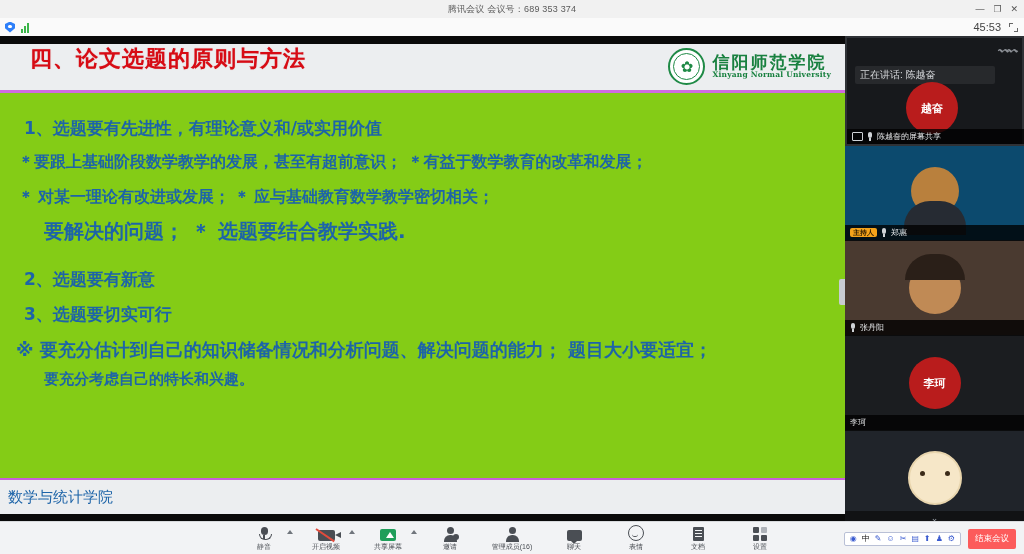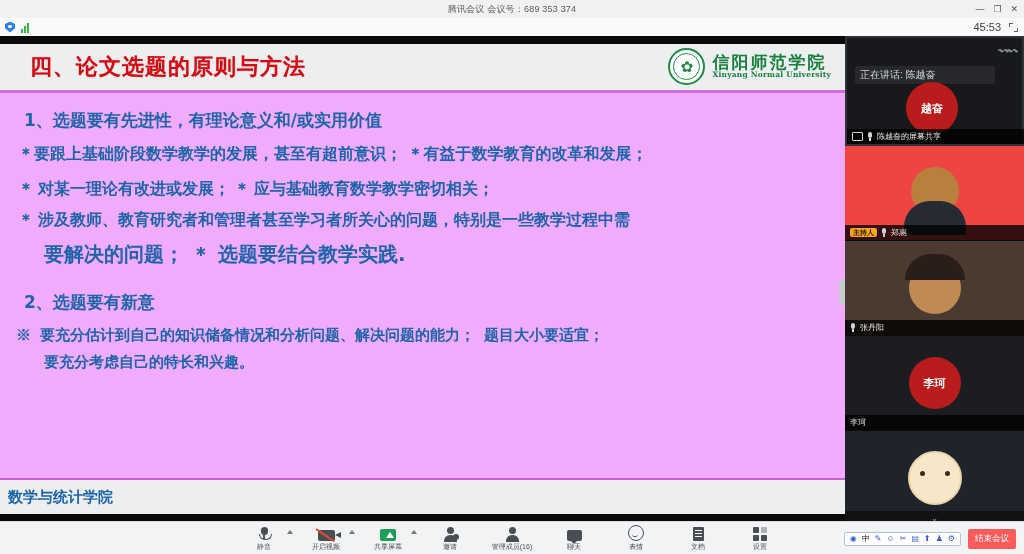--- a/index.html
+++ b/index.html
@@ -54,21 +54,21 @@
     position:absolute;left:0;top:36px;width:845px;height:485px;
     background:#0a0a0a;
   }
   .slide{
     position:absolute;left:0;top:8px;width:845px;height:470px;
     background:#eceef0;
     display:flex;flex-direction:column;
   }
   .slide-head{
     position:relative;height:46px;flex:0 0 auto;
-    display:flex;align-items:center;
+    display:flex;
   }
   .slide-title{
     margin-left:30px;font-size:22px;font-weight:bold;color:#d70b14;
     letter-spacing:1px;text-shadow:0 0 1px rgba(190,0,10,.4);
     font-family:"DejaVu Sans","Liberation Sans",sans-serif;
   }
   .logo{
     position:absolute;right:14px;top:4px;display:flex;align-items:center;gap:7px;
   }
   .logo-mark{
@@ -86,40 +86,40 @@
     font-size:17px;font-weight:bold;color:#18803f;letter-spacing:2px;
     font-family:"DejaVu Serif","Liberation Serif",serif;
   }
   .logo-en{font-size:7.5px;font-weight:bold;color:#18803f;letter-spacing:.2px;
     font-family:"DejaVu Serif","Liberation Serif",serif;}
 
   .rule{height:3px;background:#cf6ae0;flex:0 0 auto;}
   .rule.thin{height:2px;background:#c95fd8;}
 
   .slide-body{
-    flex:1 1 auto;padding:16px 14px 4px 14px;position:relative;
-    background:#f0abfc;
+    flex:1 1 auto;padding:24px 14px 4px 14px;position:relative;
+    background:#84cc16;
   }
   .ln{
     color:#1d64a8;font-weight:bold;white-space:nowrap;
     font-family:"DejaVu Sans","Liberation Sans",sans-serif;
   }
   .ln.big{font-size:17px;margin:0 0 12px 10px;}
   .ln.sub{font-size:16px;margin:0 0 14px 4px;}
   .ln.sub2{font-size:16px;margin:0 0 10px 4px;font-family:Liberation Serif, serif;}
   .ln.cont{font-size:20px;margin:0 0 23px 30px;}
-  .ln.note{font-size:15px;margin:0 0 8px 2px;font-family:Liberation Mono, monospace;}
+  .ln.note{font-size:18px;margin:0 0 8px 2px;}
   .ln.note2{font-size:15px;margin:0 0 4px 30px;}
 
   .slide-foot{
     flex:0 0 auto;height:34px;display:flex;align-items:center;
     background:#eceef0;
   }
   .foot-text{
-    margin-left:8px;font-size:15px;font-weight:bold;color:#1d64a8;
+    margin-left:8px;font-size:15px;font-weight:normal;color:#1d64a8;
     font-family:"DejaVu Sans","Liberation Sans",sans-serif;
   }
 
   
   .collapse-handle{
     position:absolute;right:0;top:243px;width:6px;height:26px;
     background:#c8ccd1;border-radius:2px 0 0 2px;
   }
 
   
@@ -173,21 +173,21 @@
     display:flex;align-items:center;justify-content:center;
   }
   .head{border-radius:50%;}
   .ph1{width:48px;height:48px;background:#b9803d;position:relative;margin-top:-4px;}
   .ph1:after{content:"";position:absolute;left:-7px;top:34px;width:62px;height:34px;background:#262b33;border-radius:26px 26px 0 0;}
   .ph2{width:52px;height:52px;background:#c08a55;position:relative;}
   .ph2:after{content:"";position:absolute;left:-4px;top:-8px;width:60px;height:26px;background:#2a1f18;border-radius:30px 30px 0 0;}
   .ph3{width:50px;height:50px;background:#f6e7c8;position:relative;border:2px solid #e8d5ad;}
   .ph3:before{content:"";position:absolute;left:10px;top:18px;width:5px;height:5px;border-radius:50%;background:#3a2a18;}
   .ph3:after{content:"";position:absolute;right:10px;top:18px;width:5px;height:5px;border-radius:50%;background:#3a2a18;}
-  .tile.p1{background:#ef4444;}
+  .tile.p1{background:#0c4a6e;}
   .tile.p2{background:#4a3a30;}
   .tile.p3{background:#20242a;}
 
   .chev{
     position:absolute;left:0;bottom:0;width:179px;height:14px;
     background:#111214;display:flex;align-items:center;justify-content:center;
     color:#9aa0a6;font-size:9px;
   }
 
   
@@ -291,23 +291,23 @@
           </div>
         </div>
       </div>
 
       <div class="rule"></div>
 
       <div class="slide-body">
         <div class="ln big">1、选题要有先进性，有理论意义和/或实用价值</div>
         <div class="ln sub">＊要跟上基础阶段数学教学的发展，甚至有超前意识； ＊有益于数学教育的改革和发展；</div>
         <div class="ln sub2">＊ 对某一理论有改进或发展； ＊ 应与基础教育数学教学密切相关；</div>
-        <div class="ln sub2">＊ 涉及教师、教育研究者和管理者甚至学习者所关心的问题，特别是一些教学过程中需</div>
         <div class="ln cont">要解决的问题； ＊ 选题要结合教学实践.</div>
         <div class="ln big">2、选题要有新意</div>
+        <div class="ln big">3、选题要切实可行</div>
         <div class="ln note">※ 要充分估计到自己的知识储备情况和分析问题、解决问题的能力； 题目大小要适宜；</div>
         <div class="ln note2">要充分考虑自己的特长和兴趣。</div>
       </div>
 
       <div class="rule thin"></div>
       <div class="slide-foot">
         <div class="foot-text">数学与统计学院</div>
       </div>
     </div>
     <div class="collapse-handle"></div>

